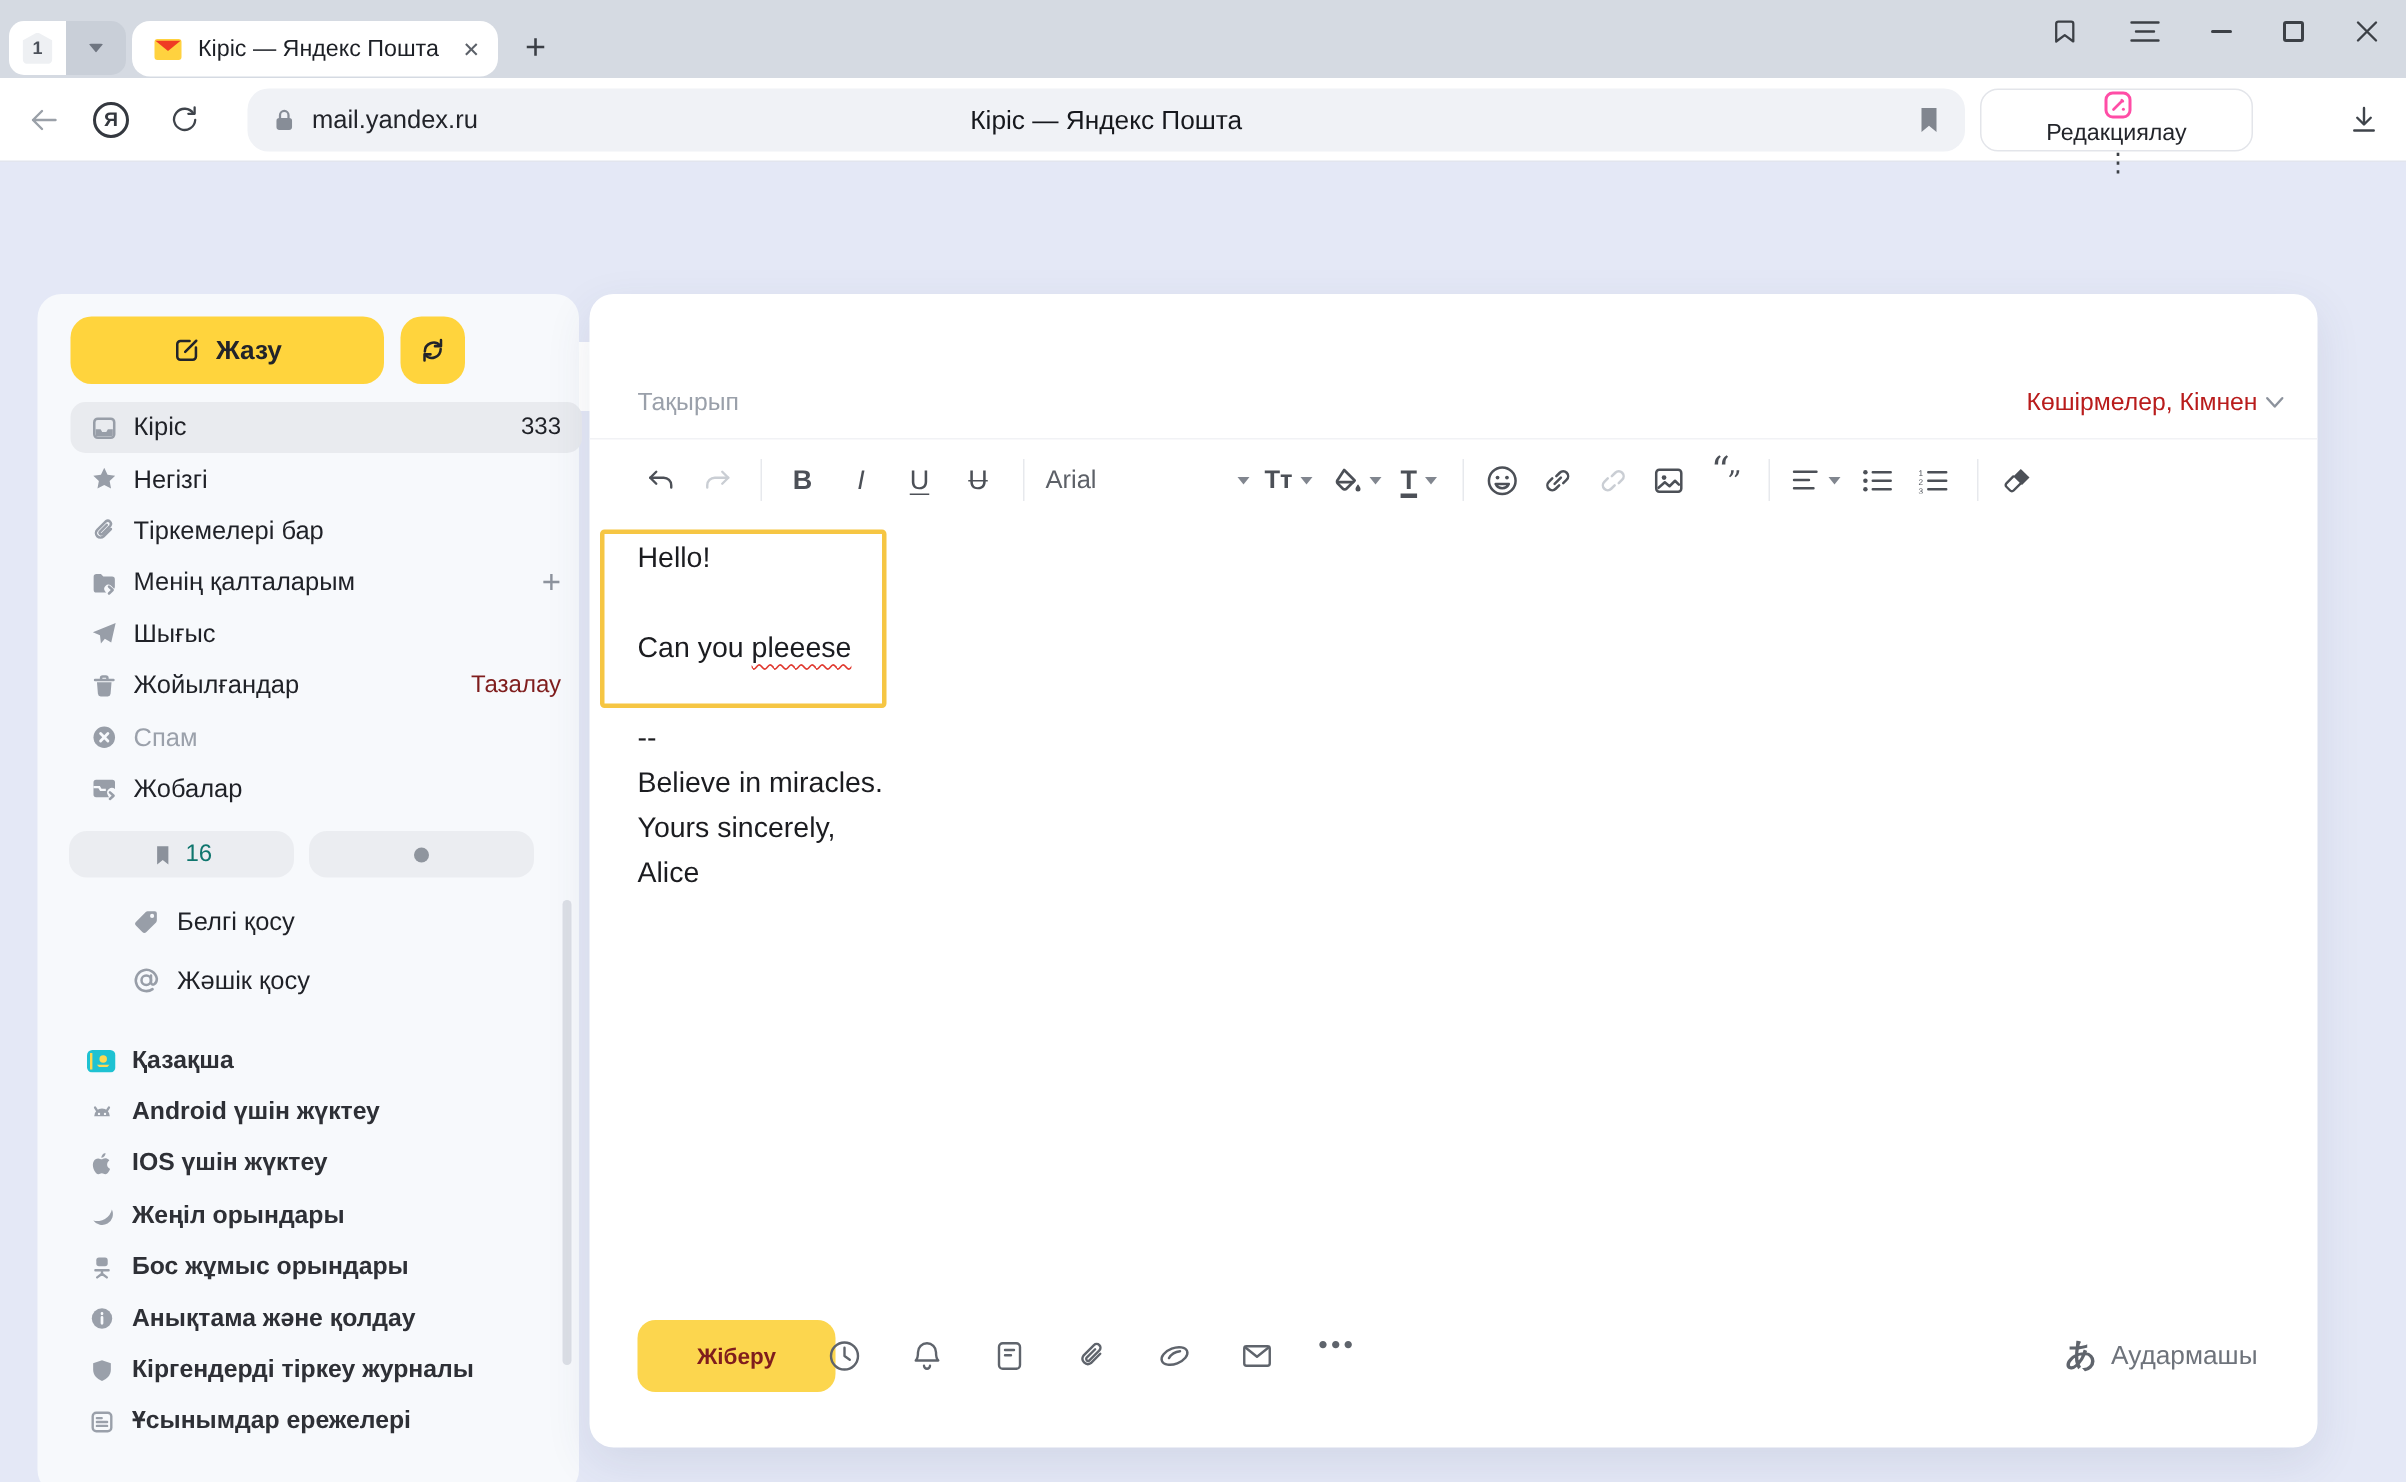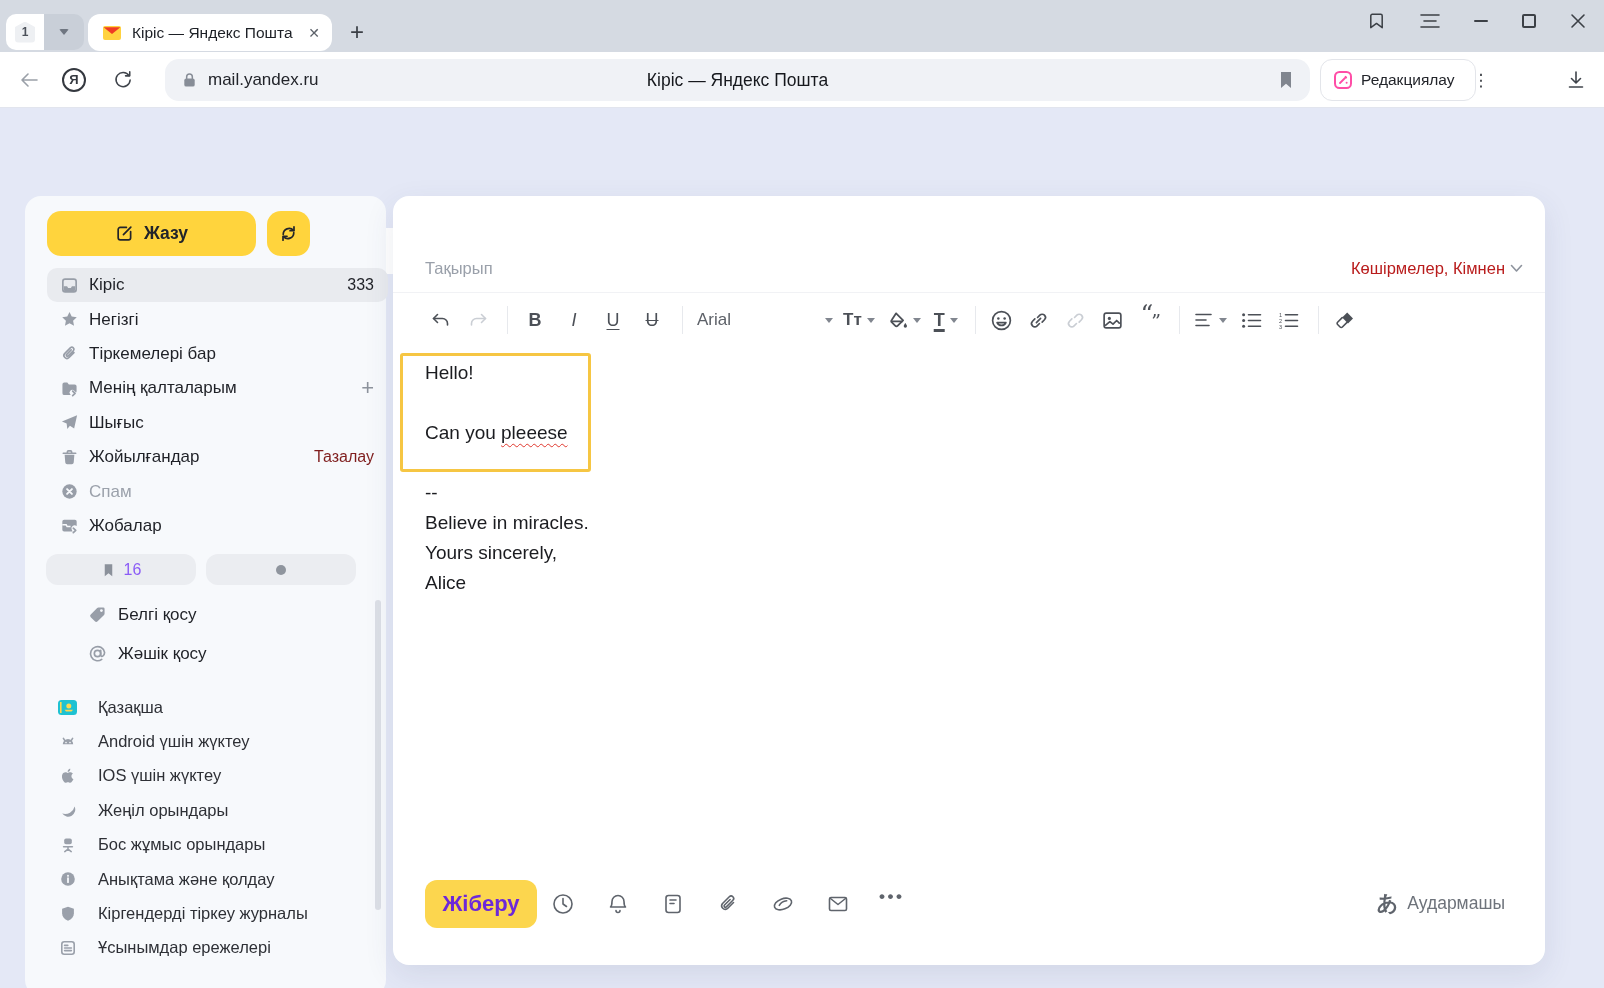--- a/index.html
+++ b/index.html
@@ -30,21 +30,21 @@
   
   .btoolbar { position:absolute; left:0; top:52px; width:1604px; height:56px; background:#fff; border-bottom:1px solid #e2e5ee; display:flex; align-items:center; }
   .nav-ic { margin-left:18px; color:#3f444b; }
   .nav-ic.dim { color:#9aa0a8; }
   .ya-circle { margin-left:22px; width:24px; height:24px; border:2.2px solid #34383f; border-radius:50%; display:flex; align-items:center; justify-content:center; font-weight:bold; font-size:13px; color:#34383f; }
   .addressbar { position:absolute; left:165px; top:7px; width:1145px; height:42px; background:#f0f2f6; border-radius:14px; display:flex; align-items:center; padding:0 16px; }
   .lock { color:#878d97; margin-right:10px; }
   .url { font-size:17px; color:#22242a; }
   .ptitle { position:absolute; left:0; right:0; text-align:center; font-size:17.5px; color:#16181d; pointer-events:none; }
   .ab-bookmark { margin-left:auto; color:#81868f; }
-  .editchip { position:absolute; left:1320px; top:7px; width:156px; height:42px; background:#fff; border:1px solid #e3e5ea; border-radius:12px; display:flex; align-items:center; padding:0 10px 0 12px; }
+  .editchip { position:absolute; left:1320px; top:7px; width:182px; height:42px; background:#fff; border:1px solid #e3e5ea; border-radius:12px; display:flex; align-items:center; padding:0 10px 0 12px;flex-direction:column; }
   .editchip .lbl { font-size:15.5px; color:#23252b; margin:0 10px 0 8px; }
   .chip-div { width:1px; height:22px; background:#e6e8ec; margin-right:8px; }
   .vdots { color:#3c4046; font-size:17px; letter-spacing:0; }
   .dl-ic { position:absolute; right:16px; top:16px; color:#3f444b; }
 
   
   .mailheader { position:absolute; left:0; top:108px; width:1604px; height:88px; }
   .logo { position:absolute; left:38px; top:125px; display:flex; align-items:center; }
   .logo .c1 { width:35px; height:35px; border-radius:50%; background:#fc3f1d; color:#fff; font-weight:bold; font-size:19px; display:flex; align-items:center; justify-content:center; }
   .logo .c2 { width:35px; height:35px; border-radius:50%; background:radial-gradient(circle at 35% 30%, #ff9e2d, #f9690f); margin-left:-2px; display:flex; align-items:center; justify-content:center; }
@@ -72,30 +72,30 @@
   .frow { height:34.4px; margin:0 29px 0 22px; display:flex; align-items:center; padding:0 14px 0 12px; border-radius:10px; }
   .frow.sel { background:#e9ebef; margin-right:29px; }
   .frow .fic { width:20px; color:#989ea8; display:flex; justify-content:center; }
   .frow .flbl { font-size:17px; color:#1f2127; margin-left:10px; }
   .frow .flbl.muted { color:#9ba1ab; }
   .frow .fright { margin-left:auto; font-size:16px; color:#1f2127; }
   .frow .fright.gray { color:#7f1d1d; }
   .frow .fright.plus { font-size:22px; color:#8d939d; font-weight:400; }
   .sb-pills { position:absolute; left:21px; top:358px; display:flex; gap:10px; }
   .pill { width:150px; height:31px; border-radius:12px; background:#ebedf1; display:flex; align-items:center; justify-content:center; gap:8px; color:#8b919b; font-size:16px; }
-  .pill .cnt { color:#8b5cf6; }
+  .pill .cnt { color:#0f766e; }
   .pill .dot { width:10px; height:10px; border-radius:50%; background:#8f959e; }
   .sb-shortcuts { position:absolute; left:0; top:399px; width:287px; }
   .srow { height:39px; display:flex; align-items:center; padding-left:63px; }
   .srow .fic { width:21px; color:#989ea8; }
   .srow .flbl { font-size:17px; color:#1f2127; margin-left:9px; }
   .sb-links { position:absolute; left:0; top:494px; width:361px; }
   .lrow { height:34.4px; display:flex; align-items:center; padding-left:33px; }
   .lrow .fic { width:19px; color:#9aa0aa; display:flex; justify-content:center; }
-  .lrow .flbl { font-size:16.5px; color:#2e3036; margin-left:21px; }
+  .lrow .flbl { font-size:16.5px; color:#2e3036; margin-left:11px;font-weight:bold; }
 
   
   .composer { position:absolute; left:393px; top:196px; width:1152px; height:769px; background:#fff; border-radius:16px; box-shadow:0 10px 30px rgba(60,70,110,.10); }
   .c-row1 { position:absolute; left:0; top:0; width:100%; height:49px; display:flex; align-items:center; padding:0 24px 0 32px; border-bottom:1px solid #f1f2f5; }
   .c-row1 input, .c-row2 input { border:none; outline:none; flex:1; font-size:16.5px; color:#22242a; font-family:inherit; background:transparent; }
   .c-row1 input::placeholder, .c-row2 input::placeholder { color:#9aa0aa; }
   .cwin { display:flex; align-items:center; gap:26px; color:#6f747d; margin-left:20px; }
   .cw-min { width:13px; height:2px; background:#6f747d; border-radius:1px; }
   .cw-max { width:10px; height:10px; border:2px solid #6f747d; border-radius:2px; }
   .c-row2 { position:absolute; left:0; top:49px; width:100%; height:48px; display:flex; align-items:center; padding:0 22px 0 32px; border-bottom:1px solid #f1f2f5; }
@@ -118,21 +118,21 @@
   .tcolor { font-size:18px; font-weight:bold; color:#4c5057; text-decoration:underline; text-decoration-thickness:2.5px; text-underline-offset:3px; }
   .quote { font-family:"DejaVu Serif",serif; font-size:25px; color:#4c5057; line-height:10px; letter-spacing:-2px; display:flex; align-items:flex-start; height:22px; }
   .quote .q2 { font-size:19px; margin-top:7px; }
 
   .hl-box { position:absolute; left:7px; top:157px; width:191px; height:119px; border:3px solid #f6c643; border-radius:3px; }
   .c-body { position:absolute; left:32px; top:162px; font-size:19px; color:#1b1c20; line-height:30px; }
   .c-body div { height:30px; white-space:pre; }
   .misspell { text-decoration:underline wavy #e0382e 1px; text-underline-offset:4px; }
 
   .c-bottom { position:absolute; left:0; top:684px; width:100%; height:48px; }
-  .btn-send { position:absolute; left:32px; top:0; width:112px; height:48px; border-radius:12px; background:#fcd64e; font-size:22px; font-weight:bold; color:#6d28d9; }
+  .btn-send { position:absolute; left:32px; top:0; width:132px; height:48px; border-radius:12px; background:#fcd64e; font-size:15px; font-weight:bold; color:#7f1d1d; }
   .bb-ic { position:absolute; top:12px; color:#5f646c; }
   .bb-dots { position:absolute; top:7px; font-size:17px; letter-spacing:2.5px; color:#5f646c; font-weight:bold; }
   .translator { position:absolute; right:40px; top:9px; display:flex; align-items:center; gap:9px; color:#6e737b; }
   .translator .tr-a { font-size:21px; font-weight:bold; color:#5f646c; }
   .translator .tr-l { font-size:17.5px; }
 </style>
 </head>
 <body>
 
 <div class="stage">

